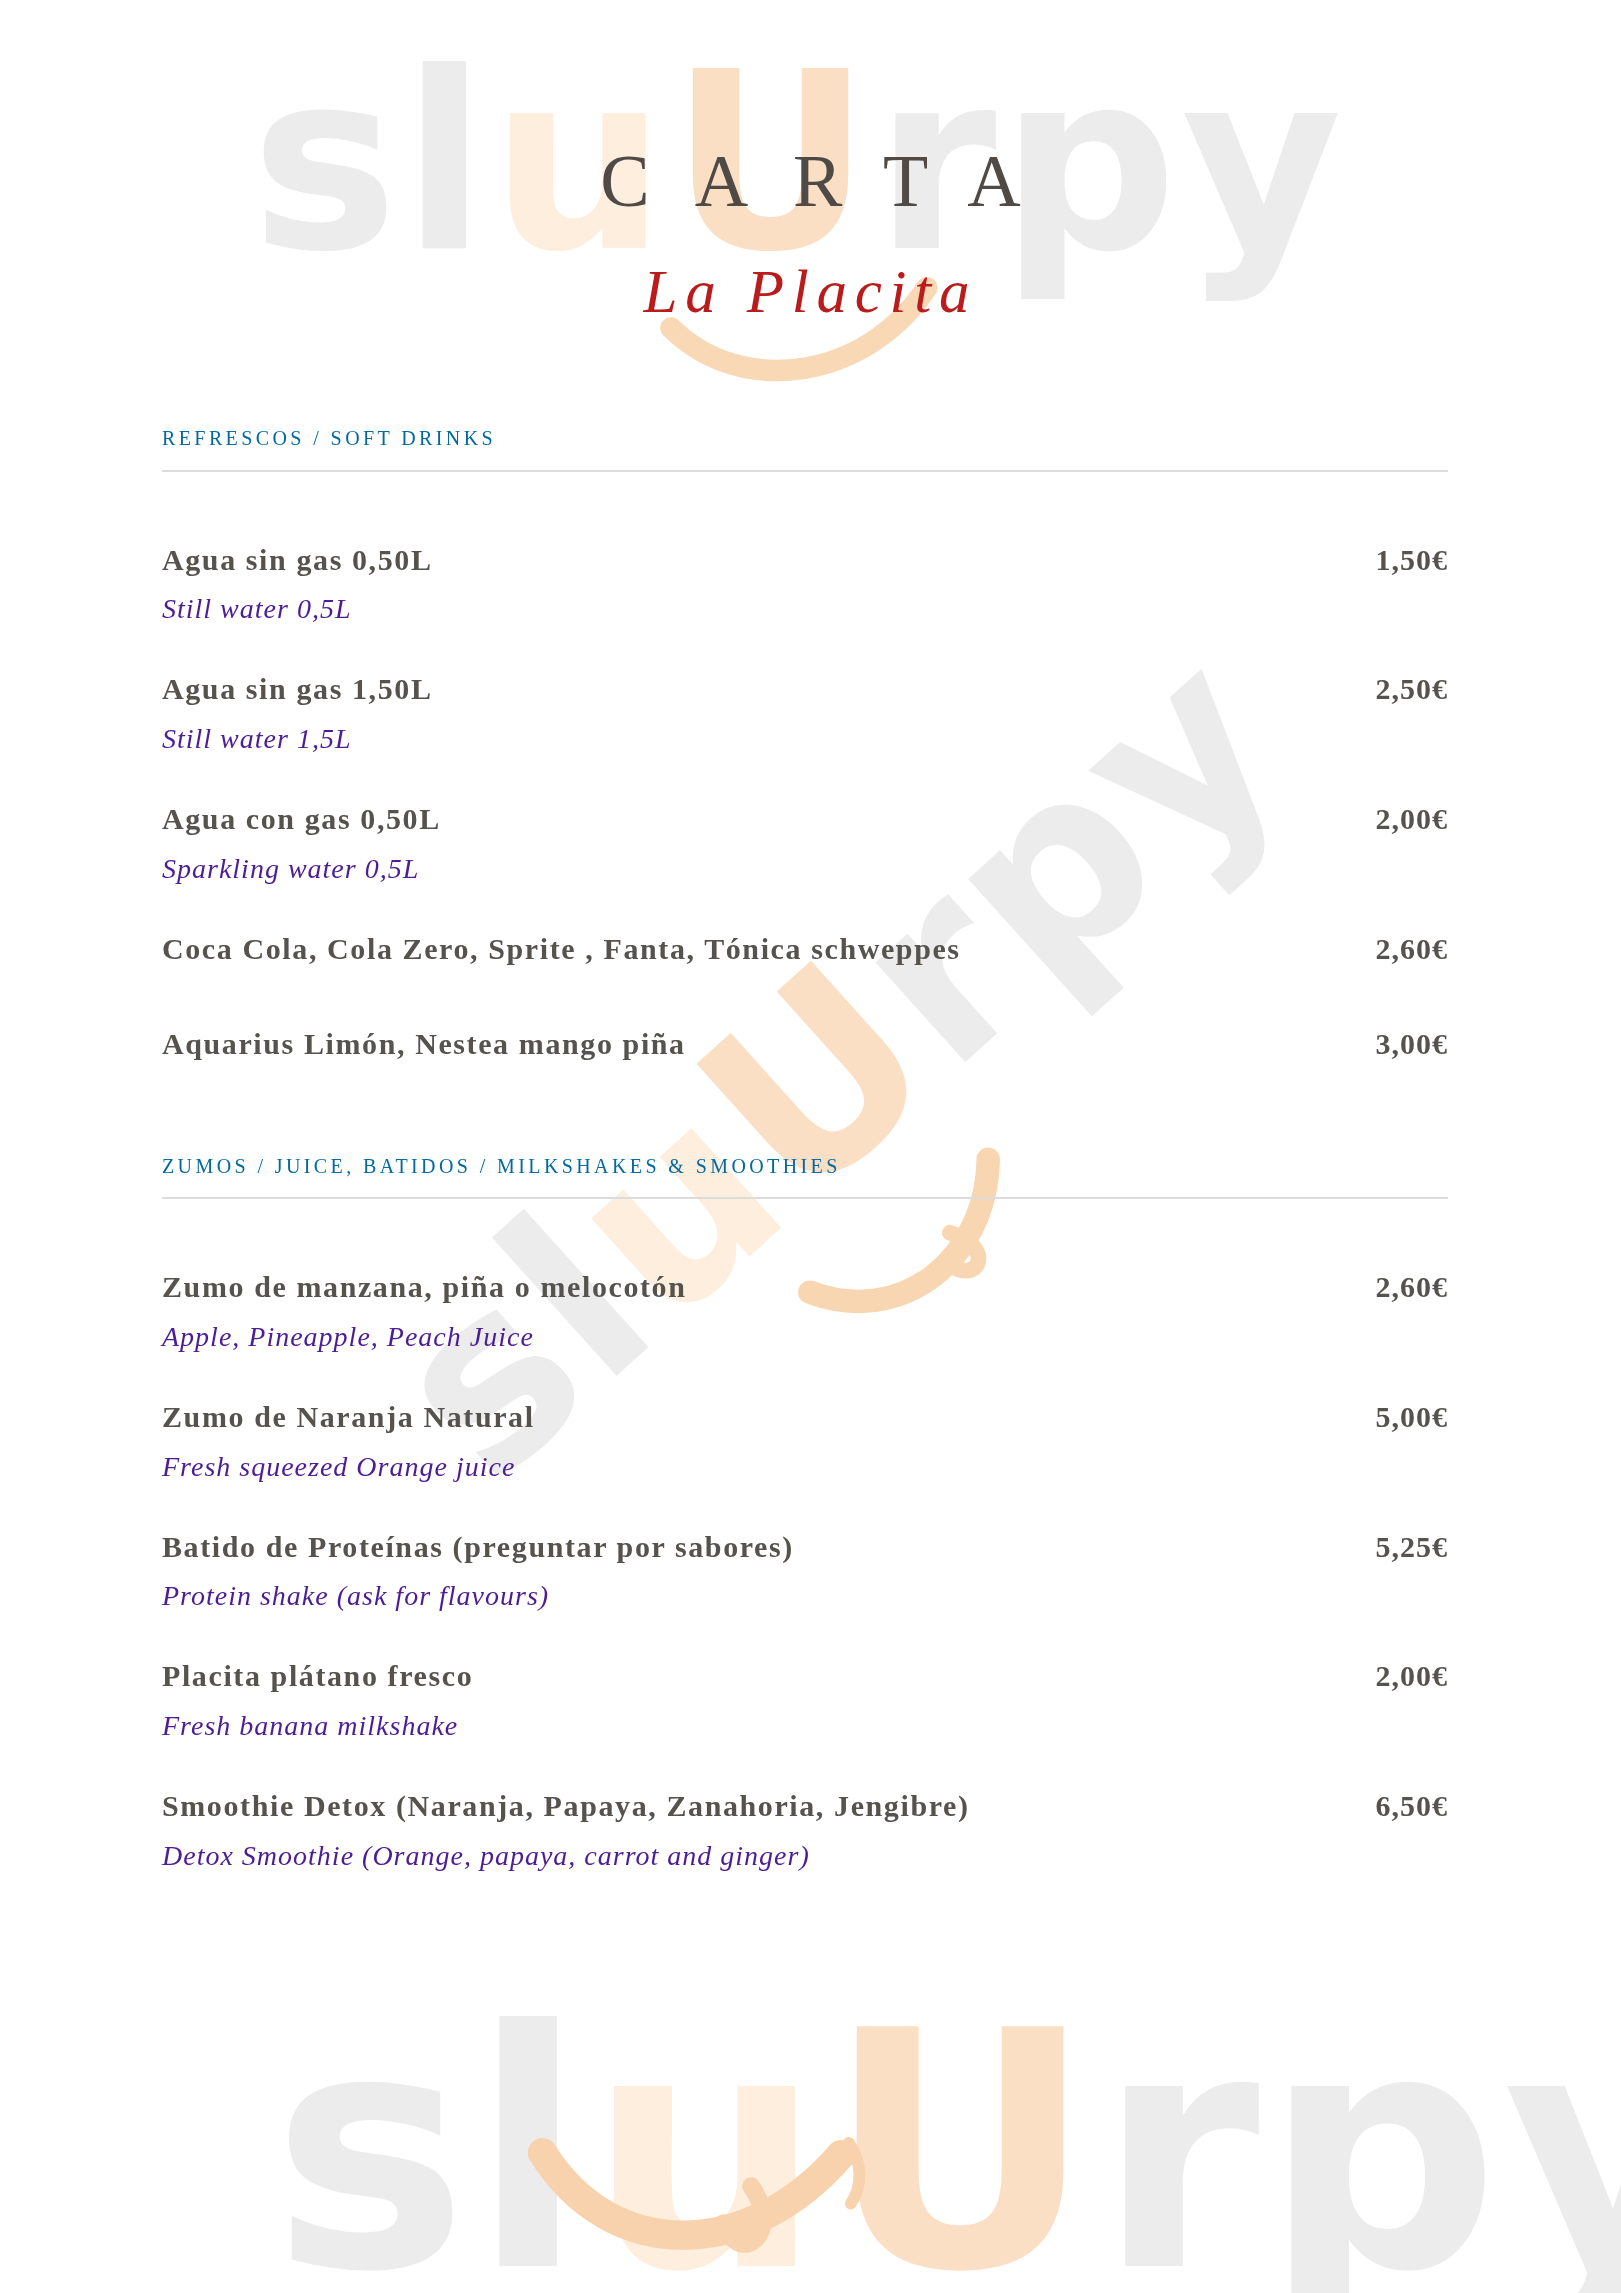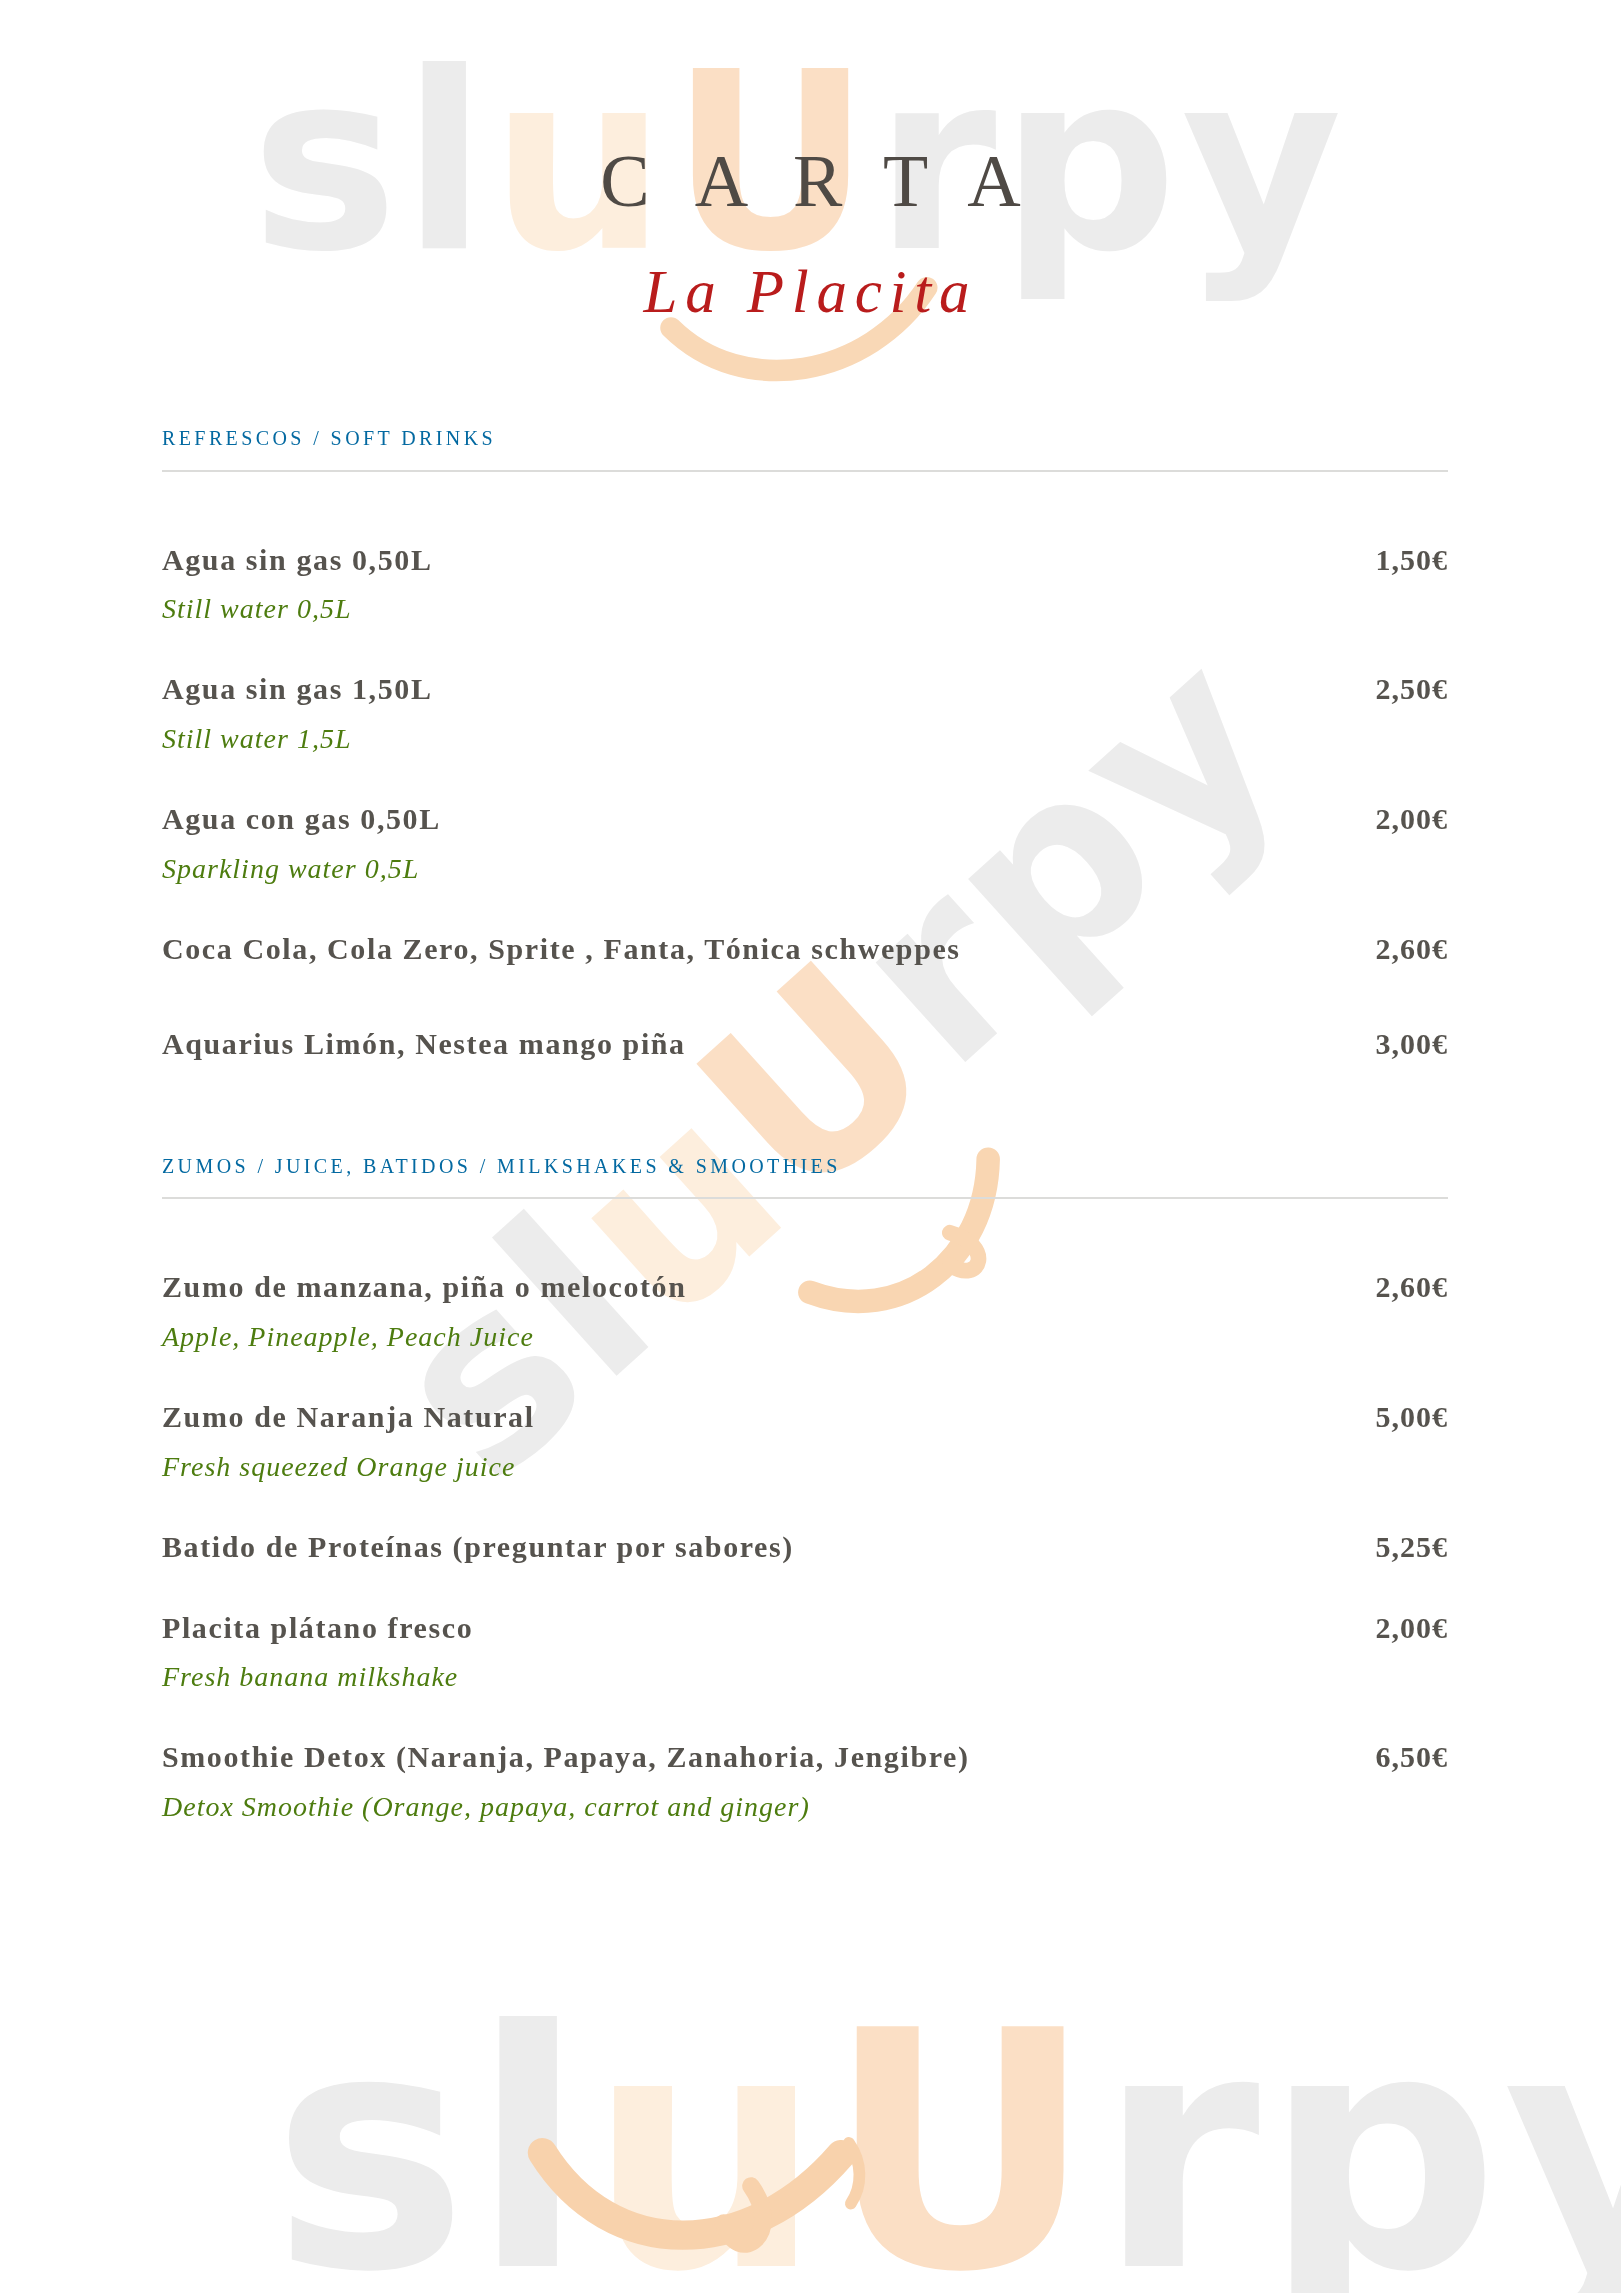--- a/index.html
+++ b/index.html
@@ -44,21 +44,21 @@
   .item-row{display:flex;justify-content:space-between;align-items:baseline;}
   .item-name{
     font-size:30px;font-weight:600;color:#56534e;letter-spacing:1.6px;
     padding-right:39px;
   }
   .item-price{
     font-size:30px;font-weight:600;color:#56534e;letter-spacing:1px;
     flex:none;
   }
   .item-desc{
-    margin-top:16.7px;font-style:italic;font-size:28px;color:#4d7c0f;
+    margin-top:16.7px;font-style:italic;font-size:28px;color:#4c1d95;
     letter-spacing:1px;
   }
 </style>
 </head>
 <body>
 
 <div class="wm wm-top"><span style="color: rgb(236, 236, 236);">s</span><span style="color: rgb(236, 236, 236);">l</span><span style="color: rgb(253, 238, 221);">u</span><span style="color: rgb(251, 223, 197);">U</span><span style="color: rgb(236, 236, 236);">r</span><span style="color: rgb(236, 236, 236);">p</span><span style="color: rgb(236, 236, 236);">y</span></div>
 <div class="wm wm-mid"><span style="color: rgb(236, 236, 236);">s</span><span style="color: rgb(236, 236, 236);">l</span><span style="color: rgb(253, 238, 221);">u</span><span style="color: rgb(251, 223, 197);">U</span><span style="color: rgb(236, 236, 236);">r</span><span style="color: rgb(236, 236, 236);">p</span><span style="color: rgb(236, 236, 236);">y</span></div>
 <div class="wm wm-bottom"><span style="color: rgb(236, 236, 236);">s</span><span style="color: rgb(236, 236, 236);">l</span><span style="color: rgb(253, 238, 221);">u</span><span style="color: rgb(251, 223, 197);">U</span><span style="color: rgb(236, 236, 236);">r</span><span style="color: rgb(236, 236, 236);">p</span><span style="color: rgb(236, 236, 236);">y</span></div>
 
@@ -136,20 +136,21 @@
           <span class="item-name">Zumo de Naranja Natural</span>
           <span class="item-price">5,00€</span>
         </div>
         <div class="item-desc">Fresh squeezed Orange juice</div>
       </div>
       <div class="item">
         <div class="item-row">
           <span class="item-name">Batido de Proteínas (preguntar por sabores)</span>
           <span class="item-price">5,25€</span>
         </div>
+        <div class="item-desc">Protein shake (ask for flavours)</div>
       </div>
       <div class="item">
         <div class="item-row">
           <span class="item-name">Placita plátano fresco</span>
           <span class="item-price">2,00€</span>
         </div>
         <div class="item-desc">Fresh banana milkshake</div>
       </div>
       <div class="item">
         <div class="item-row">

